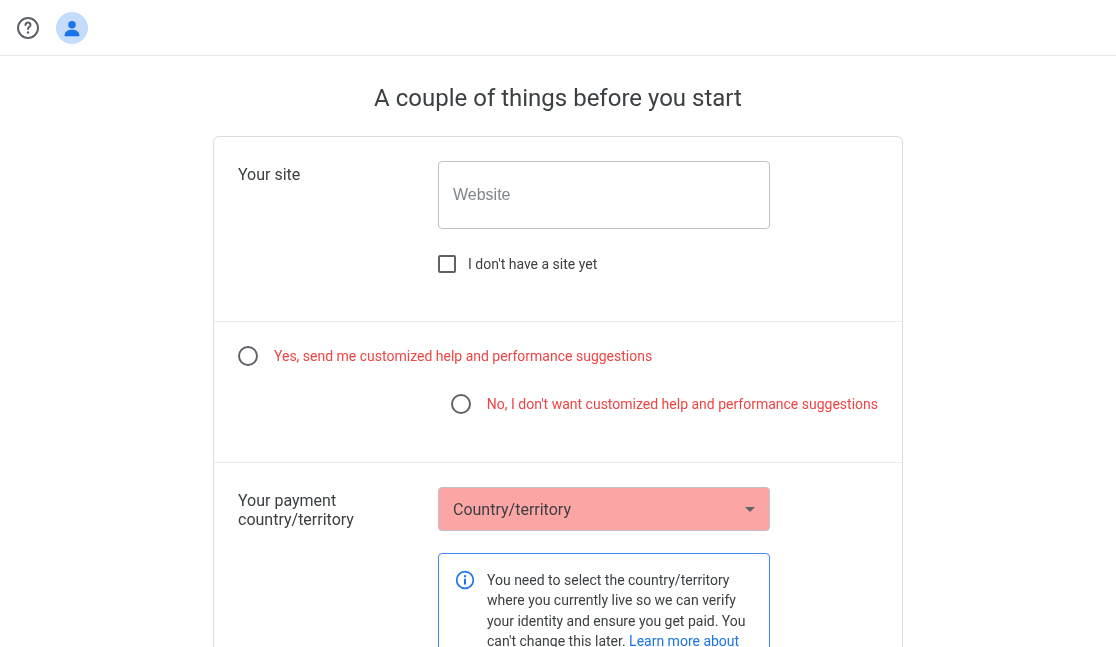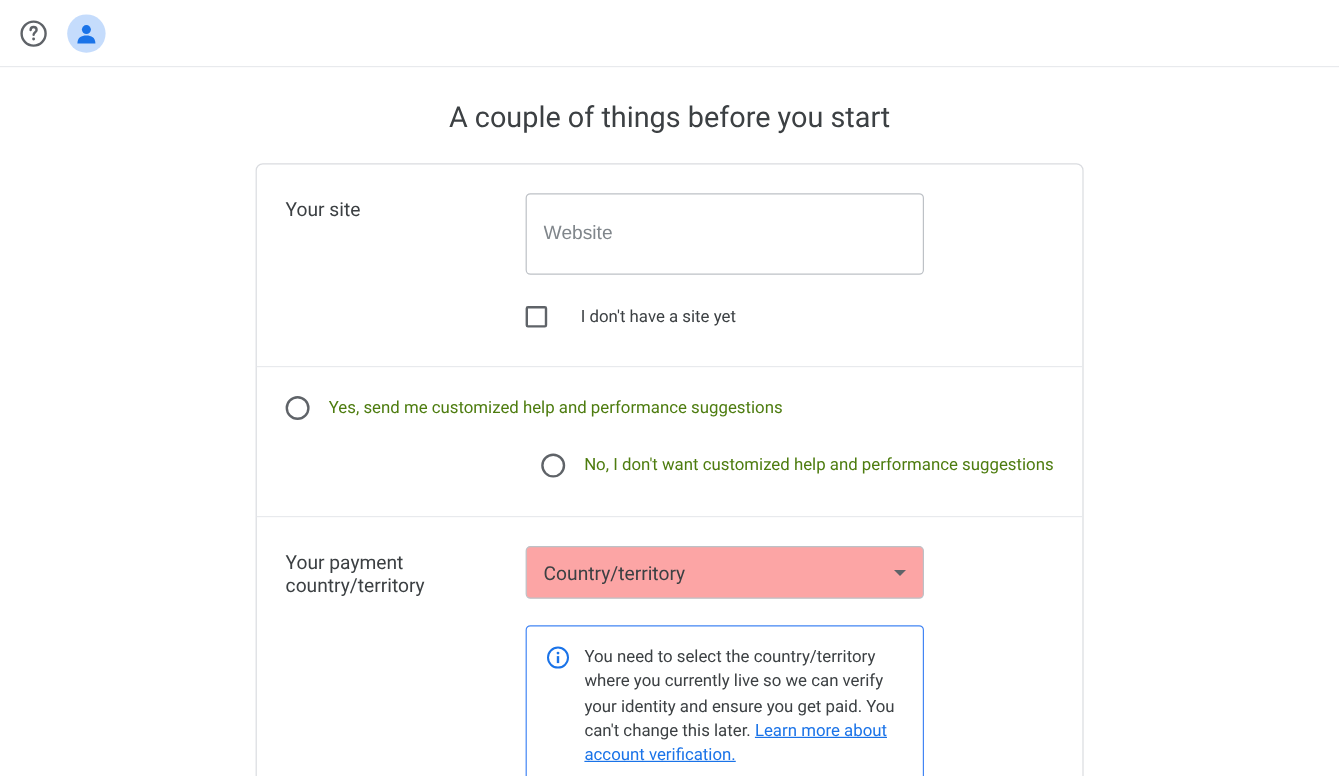--- a/index.html
+++ b/index.html
@@ -14,36 +14,36 @@
     .logo-text-bold { color: #5f6368; }
     
     .help-icon { width: 24px; height: 24px; display: flex; align-items: center; justify-content: center; color: #5f6368; cursor: pointer; }
     .avatar { width: 32px; height: 32px; border-radius: 50%; background: #c5dcfc; display: flex; align-items: center; justify-content: center; cursor: pointer; }
     .avatar-inner { width: 20px; height: 20px; }
     
     .page-title { text-align: center; font-size: 24px; font-weight: 400; color: #3c4043; margin: 28px 17px 24px; }
     
     .card { max-width: 690px; margin: 0 auto; border: 1px solid #dadce0; border-radius: 6px; }
     
-    .section { display: flex; padding: 24px 24px 32px 24px; border-bottom: 1px solid #e8eaed; }
+    .section { display: flex; padding: 24px 24px 48px 24px; border-bottom: 1px solid #e8eaed; }
     .section:last-child { border-bottom: none; }
     .section-label { width: 200px; flex-shrink: 0; font-size: 16px; color: #3c4043; font-weight: 400; padding-top: 4px; }
     .section-content { flex: 1; }
     
     .text-input { width: 100%; max-width: 332px; height: 68px; padding: 0 14px; border: 1px solid #bdc1c6; border-radius: 4px; font-size: 16px; color: #3c4043; outline: none; }
     .text-input::placeholder { color: #80868b; }
     
-    .checkbox-row { display: flex; align-items: center; gap: 28px; margin-top: 26px; }
+    .checkbox-row { display: flex; align-items: center; gap: 12px; margin-top: 26px; }
     .checkbox { width: 18px; height: 18px; border: 2px solid #5f6368; border-radius: 2px; cursor: pointer; flex-shrink: 0; }
     .checkbox-label { font-size: 14px; color: #3c4043; }
     
     .radio-row { display: flex; align-items: center; gap: 16px; margin-bottom: 28px; }
     .radio-row:last-child { margin-bottom: 0; justify-content: flex-end; }
     .radio { width: 20px; height: 20px; border: 2px solid #5f6368; border-radius: 50%; cursor: pointer; flex-shrink: 0; }
-    .radio-label { font-size: 14px; color: #4d7c0f; }
+    .radio-label { font-size: 14px; color: #ef4444; }
     
     .select-wrapper { position: relative; width: 332px; }
     .select-input { width: 100%; height: 44px; padding: 0 14px; border: 1px solid #bdc1c6; border-radius: 4px; font-size: 16px; color: #3c4043; background: #fca5a5; cursor: pointer; display: flex; align-items: center; justify-content: space-between; }
     .select-caret { width: 0; height: 0; border-left: 5px solid transparent; border-right: 5px solid transparent; border-top: 5px solid #5f6368; }
     
     .info-box { margin-top: 22px; width: 332px; border: 1px solid #4285f4; border-radius: 4px; padding: 16px 16px 16px 48px; position: relative; }
     .info-icon { position: absolute; left: 16px; top: 16px; width: 20px; height: 20px; }
     .info-text { font-size: 14px; color: #3c4043; line-height: 1.45; }
     .info-link { color: #1a73e8; text-decoration: underline; cursor: pointer; }
   </style>

